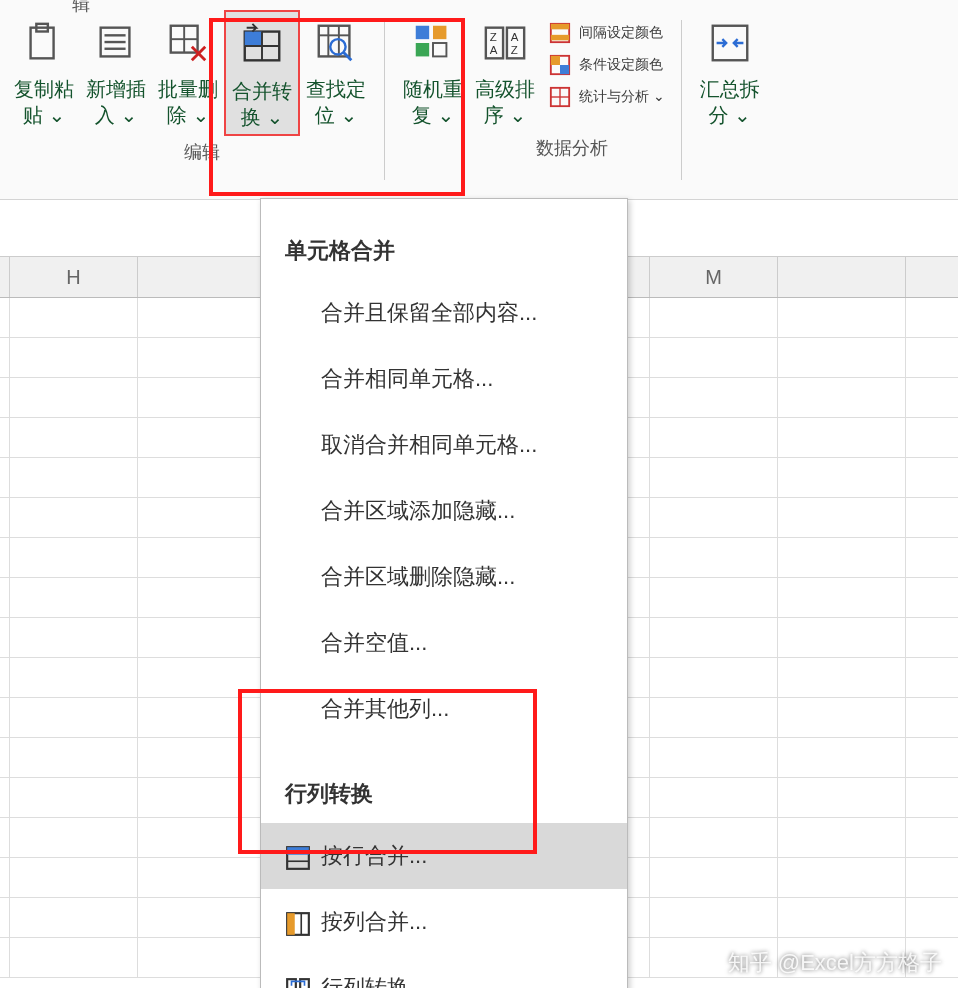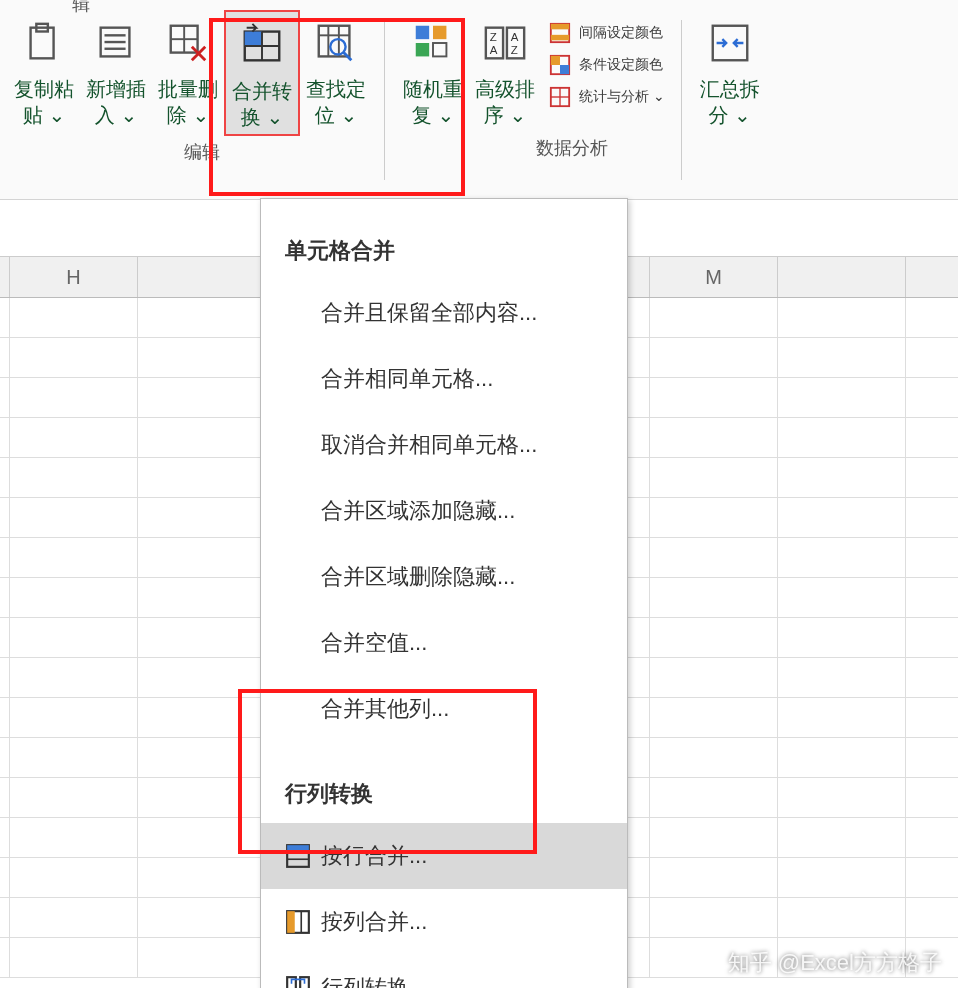--- a/index.html
+++ b/index.html
@@ -168,20 +168,21 @@
       font-size: 22px;
       color: #333;
       padding: 18px 20px 18px 60px;
       cursor: pointer;
       display: flex;
       align-items: center;
       gap: 10px;
     }
     .dd-item.with-icon {
       padding-left: 24px;
+      align-items: flex-end;
     }
     .dd-item.highlighted {
       background: #d9d9d9;
     }
     .dd-icon {
       width: 26px;
       height: 26px;
       flex-shrink: 0;
     }
     .watermark {

